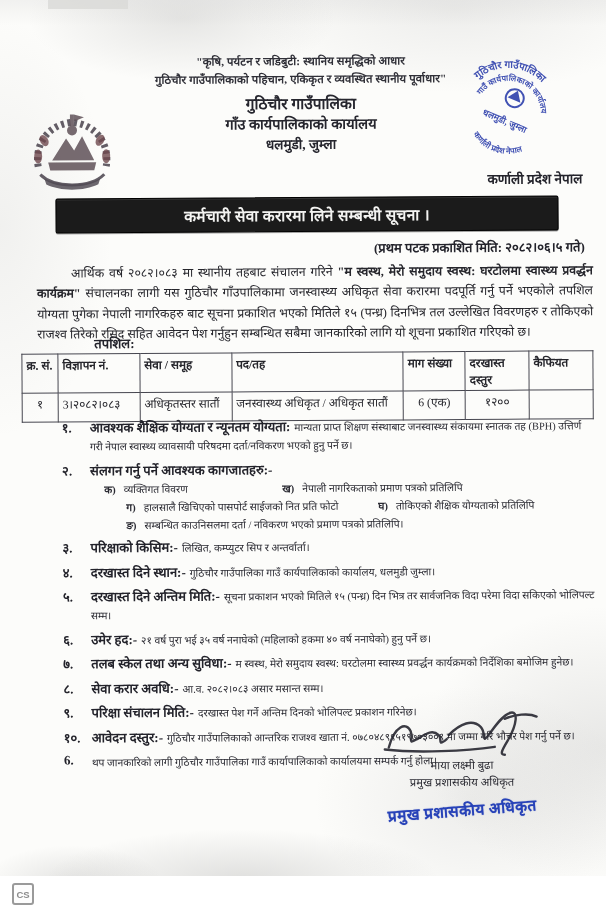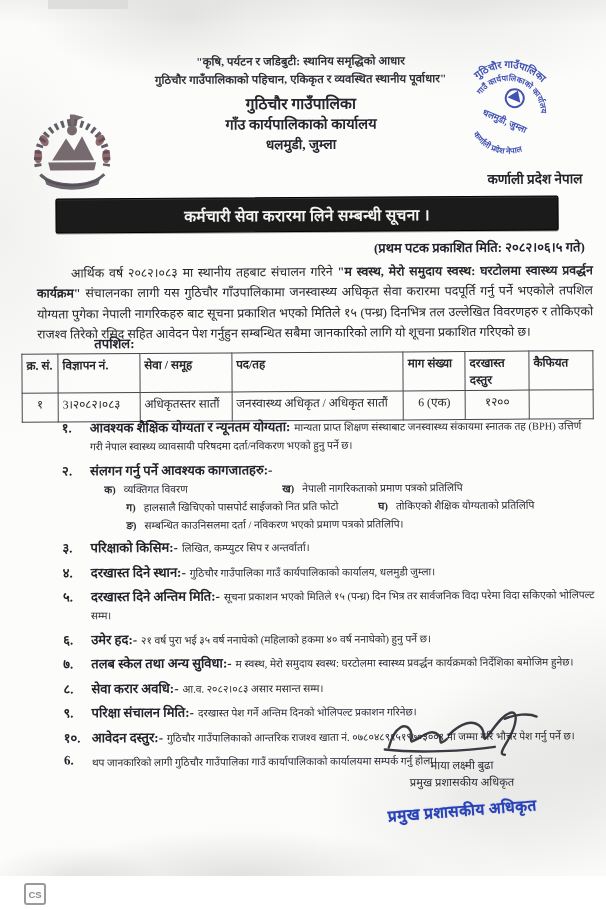--- a/index.html
+++ b/index.html
@@ -81,21 +81,21 @@
   .sig .name{font-size:11.3px;color:#2b2b33;margin-top:-6px;}
   .sig .title{font-size:11.3px;color:#2b2b33;margin-top:2px;}
   .sig .stamp{
     margin-top:10px;font-size:15.5px;font-weight:700;color:#2742b8;
     transform:rotate(-4deg);letter-spacing:.4px;
     text-shadow:0 0 1px rgba(39,66,184,.55);
   }
 
   
   .cs-bar{position:absolute;left:0;bottom:0;width:100%;height:34px;background:#ffffff;z-index:20;}
-  .cs-inner{display:flex;align-items:center;gap:8px;padding:7px 0 0 24px;}
+  .cs-inner{display:flex;align-items:center;gap:8px;padding:7px 0 0 12px;}
   .cs-badge{
     width:18px;height:18px;border:2px solid #9a9a9a;border-radius:3px;background:#fdfdfd;
     color:#8b8b8b;font-family:"Liberation Sans","DejaVu Sans",sans-serif;
     font-size:9.5px;font-weight:700;display:flex;align-items:center;justify-content:center;
   }
   .cs-text{font-family:"Liberation Sans","DejaVu Sans",sans-serif;font-size:13px;color:#9e9e9e;}
 </style>
 </head>
 <body>
 

